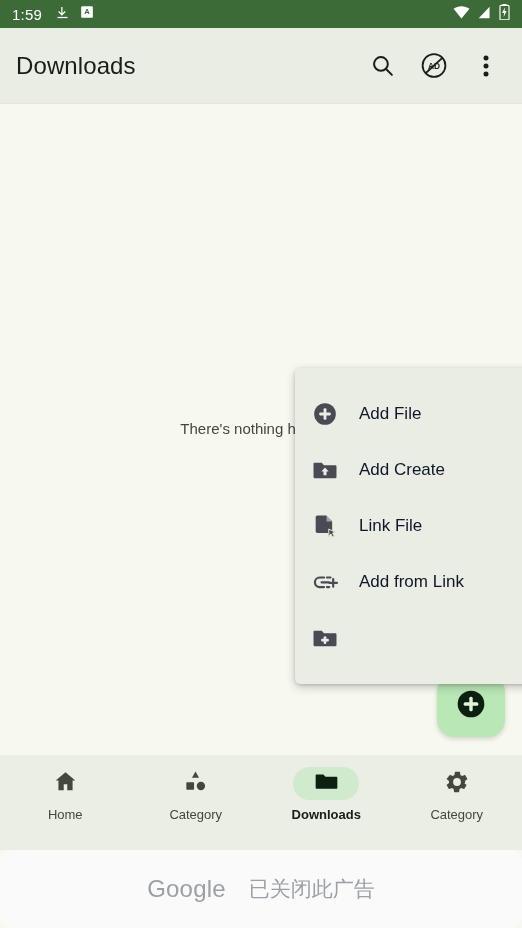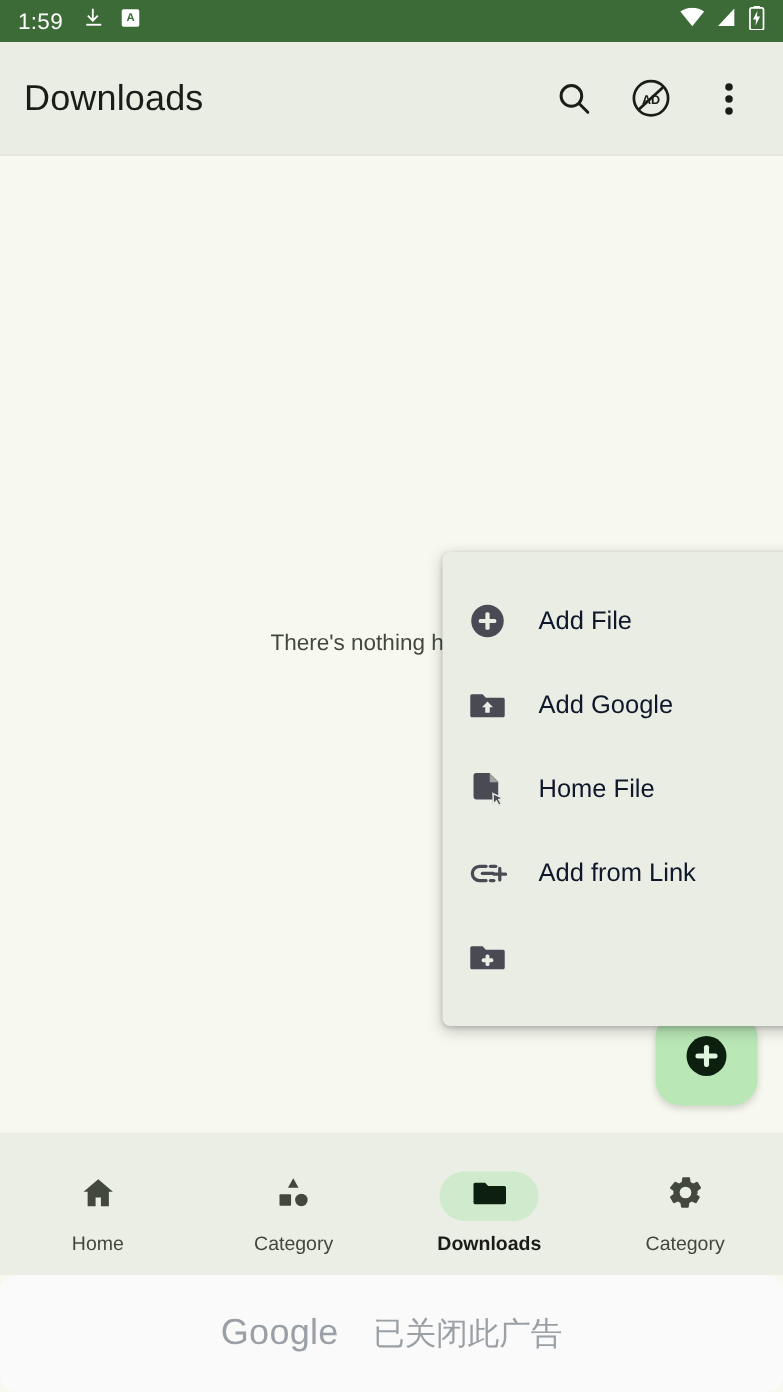--- a/index.html
+++ b/index.html
@@ -63,21 +63,21 @@
     position:absolute; left:437px; top:675px; width:68px; height:62px;
     background:#b9e8b6; border-radius:17px;
     display:flex; align-items:center; justify-content:center;
     box-shadow:0 2px 5px rgba(0,0,0,.15);
     cursor:pointer; z-index:10;
   }
 
   
   .bottomnav {
     position:absolute; top:755px; left:0; width:522px; height:95px;
-    background:#eaeee4; display:flex; align-items:center;
+    background:#eaeee4; display:flex; align-items:flex-start;
     padding-top:12px;
   }
   .navitem {
     flex:1; display:flex; flex-direction:column; align-items:center; cursor:pointer;
   }
   .nav-pill {
     width:66px; height:33px; border-radius:17px;
     display:flex; align-items:center; justify-content:center;
     margin-bottom:7px;
   }
@@ -178,33 +178,33 @@
       <span class="menu-label">Add File</span>
     </div>
 
     <div class="menu-item">
       <span class="menu-ico">
         <svg width="26" height="26" viewBox="0 0 24 24">
           <path d="M2.4 5.4h6.6l2 2.2h10.6c.6 0 1 .5 1 1.1v9.8c0 .6-.4 1.1-1 1.1H2.4c-.6 0-1-.5-1-1.1V6.5c0-.6.4-1.1 1-1.1z" fill="#4a4a55"></path>
           <path d="M12 9.8l3.4 3.6h-2v3.4h-2.8v-3.4h-2L12 9.8z" fill="#e9ede3"></path>
         </svg>
       </span>
-      <span class="menu-label">Add Google</span>
+      <span class="menu-label">Add Create</span>
     </div>
 
     <div class="menu-item">
       <span class="menu-ico">
         <svg width="26" height="26" viewBox="0 0 24 24">
           <path d="M5 2.2h8.2l5.4 5.4v9.2c0 .9-.7 1.6-1.6 1.6H5c-.9 0-1.6-.7-1.6-1.6V3.8c0-.9.7-1.6 1.6-1.6z" fill="#4a4a55"></path>
           <path d="M13.4 2.4v5.4h5.2l-5.2-5.4z" fill="#e9ede3" opacity=".55"></path>
           <path d="M15.2 14.6l6.6 3.1-2.8.8 1.6 2.9-1.7 1-1.6-2.9-2 2.1.(-.1)z" fill="#4a4a55"></path>
           <path d="M15.4 14.8l6.2 3-2.6.7 1.5 2.7-1.5.85-1.5-2.7-1.9 2z" fill="#4a4a55" stroke="#e9ede3" stroke-width=".9"></path>
         </svg>
       </span>
-      <span class="menu-label">Home File</span>
+      <span class="menu-label">Link File</span>
     </div>
 
     <div class="menu-item">
       <span class="menu-ico">
         <svg width="27" height="27" viewBox="0 0 26 26" fill="none" stroke="#4a4a55" stroke-width="2.1" stroke-linecap="round">
           <path d="M11.6 8.2H7.4a4.6 4.6 0 0 0 0 9.2h4.2"></path>
           <path d="M14.4 8.2h3.4"></path>
           <path d="M14.4 17.4h2.2"></path>
           <line x1="9.2" y1="12.8" x2="16.2" y2="12.8"></line>
           <path d="M20.4 9.6v7.4M16.7 13.3h7.4" stroke-width="2.1"></path>

